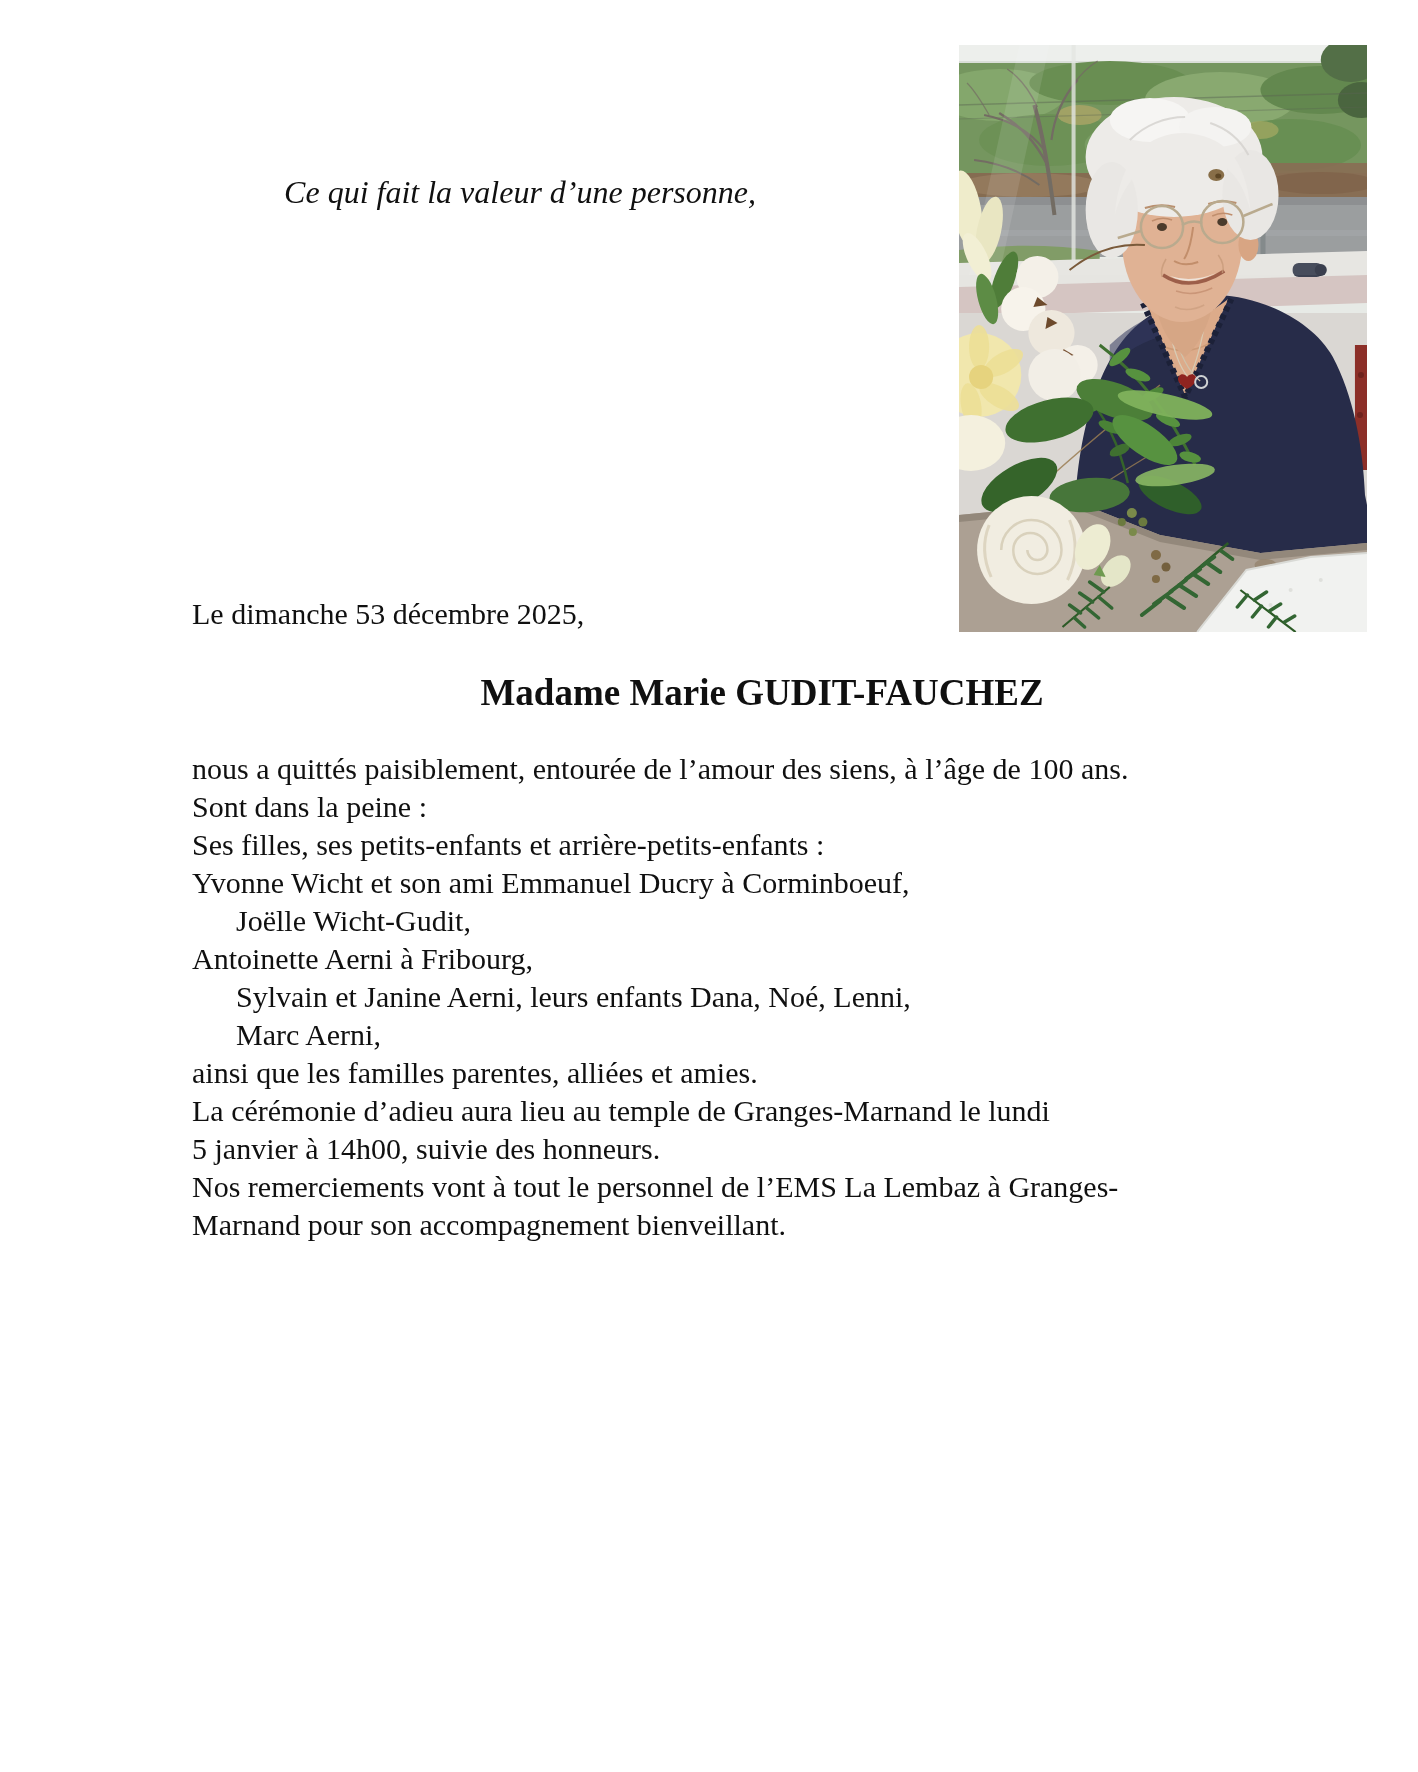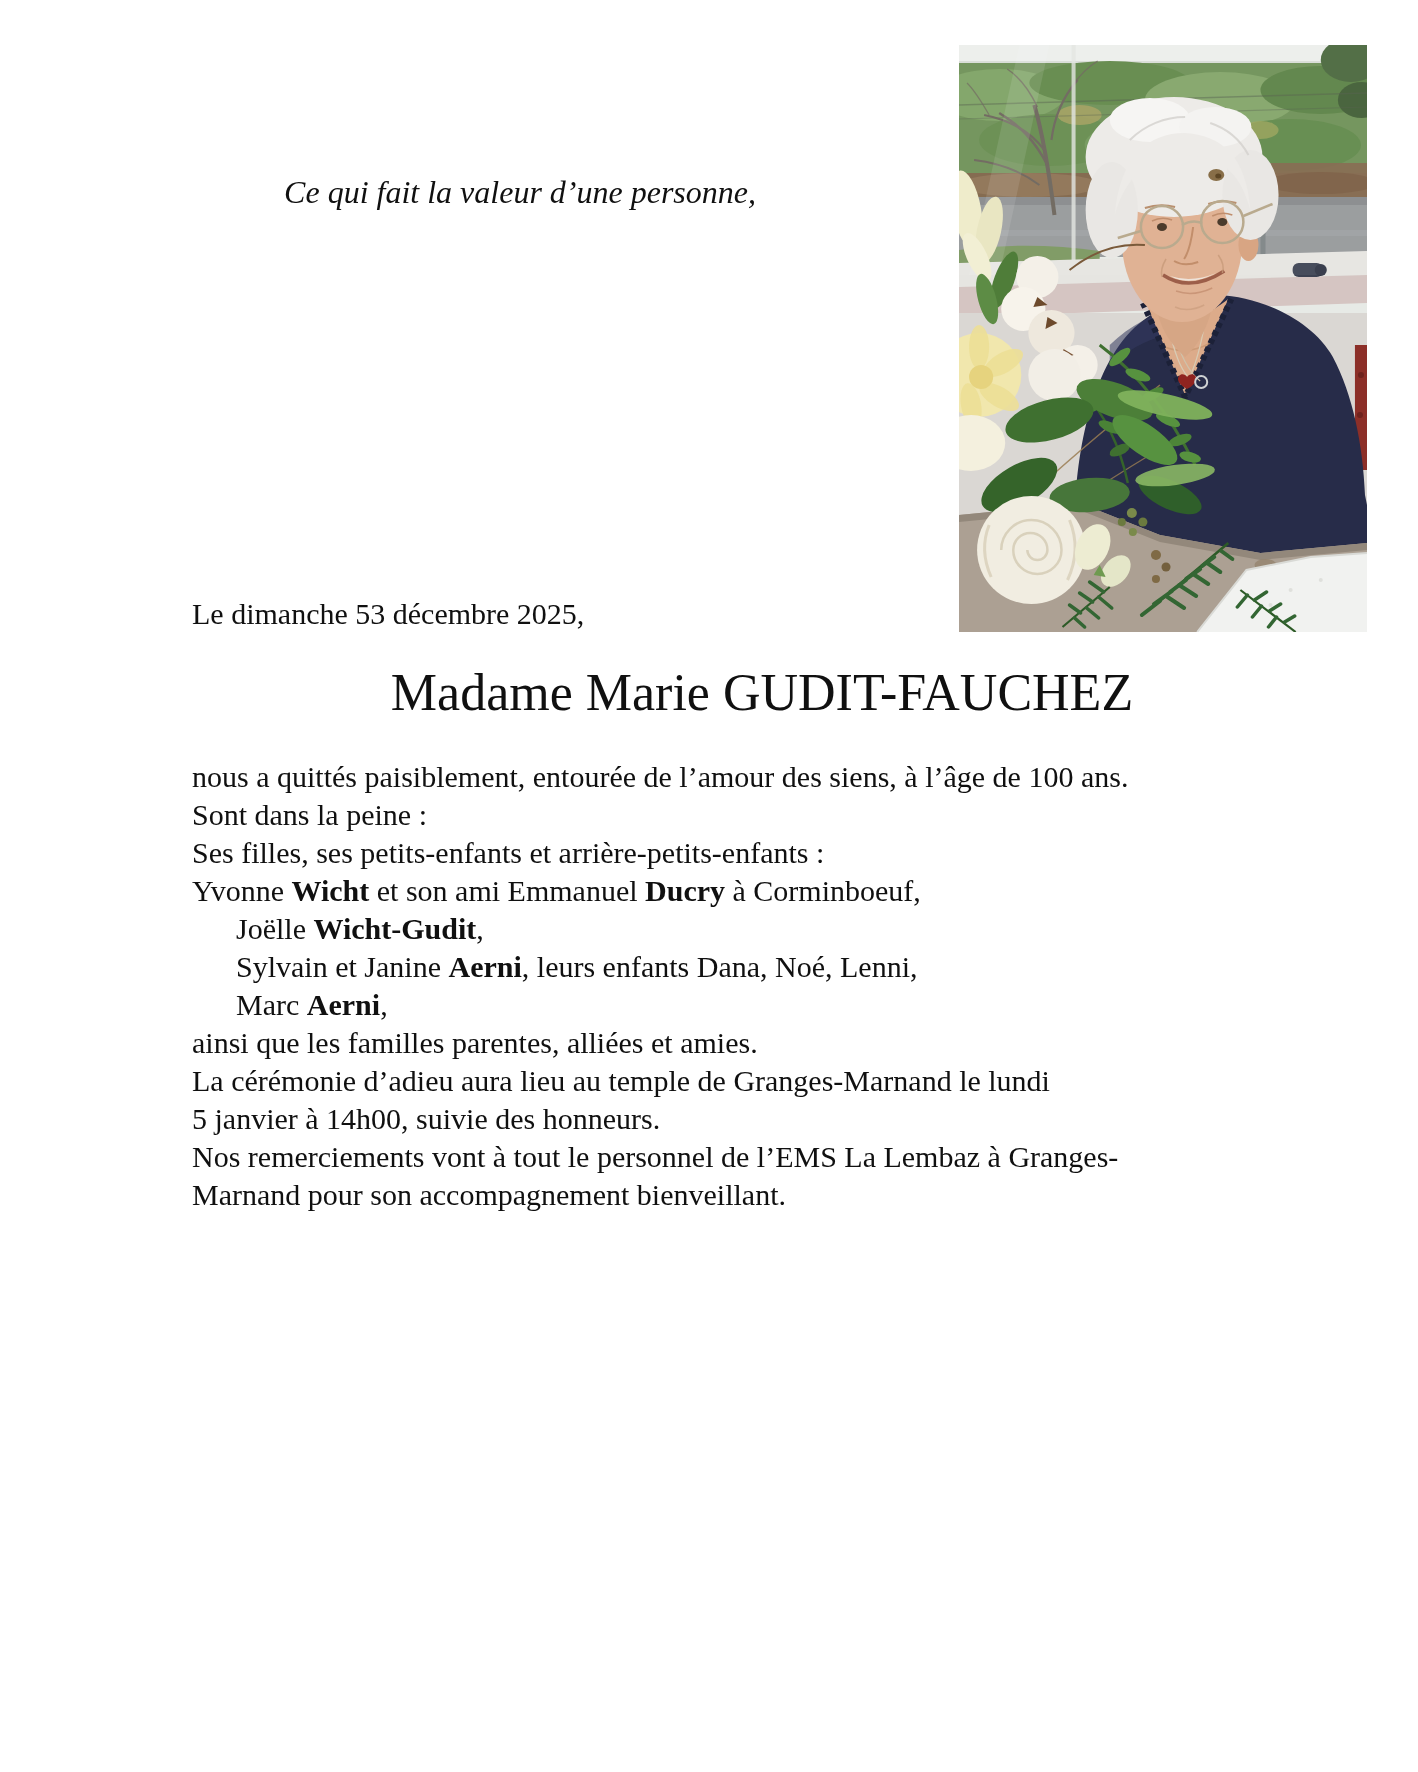--- a/index.html
+++ b/index.html
@@ -41,35 +41,35 @@
   .content {
     position: absolute;
     left: 192px;
     top: 595px;
     width: 1060px;
     font-size: 30px;
     line-height: 38px;
   }
   .content p, .content .block { margin: 0; }
   .title {
-    font-size: 52px;
-    font-weight: normal;
+    font-size: 37px;
+    font-weight: bold;
     line-height: 54px;
     text-align: center;
     padding-left: 80px;
-    margin: 33px 0 38px 0;
+    margin: 33px 0 30px 0;
     white-space: nowrap;
   }
   .mt-std   { margin-top: 37px; }
   .mt-big   { margin-top: 58px; }
   .mt-ainsi { margin-top: 41px; }
   .mt-cer   { margin-top: 39px; }
   .indent      { padding-left: 44px; }
   .addr-indent { padding-left: 313px; }
-  .b { font-weight: bold; margin-top: 29px; }
+  .b { font-weight: normal; margin-top: 29px; }
   .line { white-space: nowrap; }
 </style>
 </head>
 <body>
 
 <div class="page">
 
   <div class="quote">
     <div class="line">Ce qui fait la valeur d’une personne,</div>
   </div>
@@ -291,20 +291,21 @@
     <h1 class="title">Madame Marie GUDIT-FAUCHEZ</h1>
 
     <p class="line">nous a quittés paisiblement, entourée de l’amour des siens, à l’âge de 100 ans.</p>
 
     <p class="line mt-big">Sont dans la peine :</p>
 
     <div class="block mt-std">
       <div class="line">Ses filles, ses petits-enfants et arrière-petits-enfants :</div>
       <div class="line"><span>Yvonne </span><span class="b">Wicht</span><span> et son ami Emmanuel </span><span class="b">Ducry</span><span> à Corminboeuf,</span></div>
       <div class="line indent"><span>Joëlle </span><span class="b">Wicht-Gudit</span><span>,</span></div>
+      <div class="line"><span>Antoinette </span><span class="b">Aerni</span><span> à Fribourg,</span></div>
       <div class="line indent"><span>Sylvain et Janine </span><span class="b">Aerni</span><span>, leurs enfants Dana, Noé, Lenni,</span></div>
       <div class="line indent"><span>Marc </span><span class="b">Aerni</span><span>,</span></div>
     </div>
 
     <p class="line mt-ainsi">ainsi que les familles parentes, alliées et amies.</p>
 
     <div class="block mt-cer">
       <div class="line">La cérémonie d’adieu aura lieu au temple de Granges-Marnand le lundi</div>
       <div class="line">5 janvier à 14h00, suivie des honneurs.</div>
     </div>

